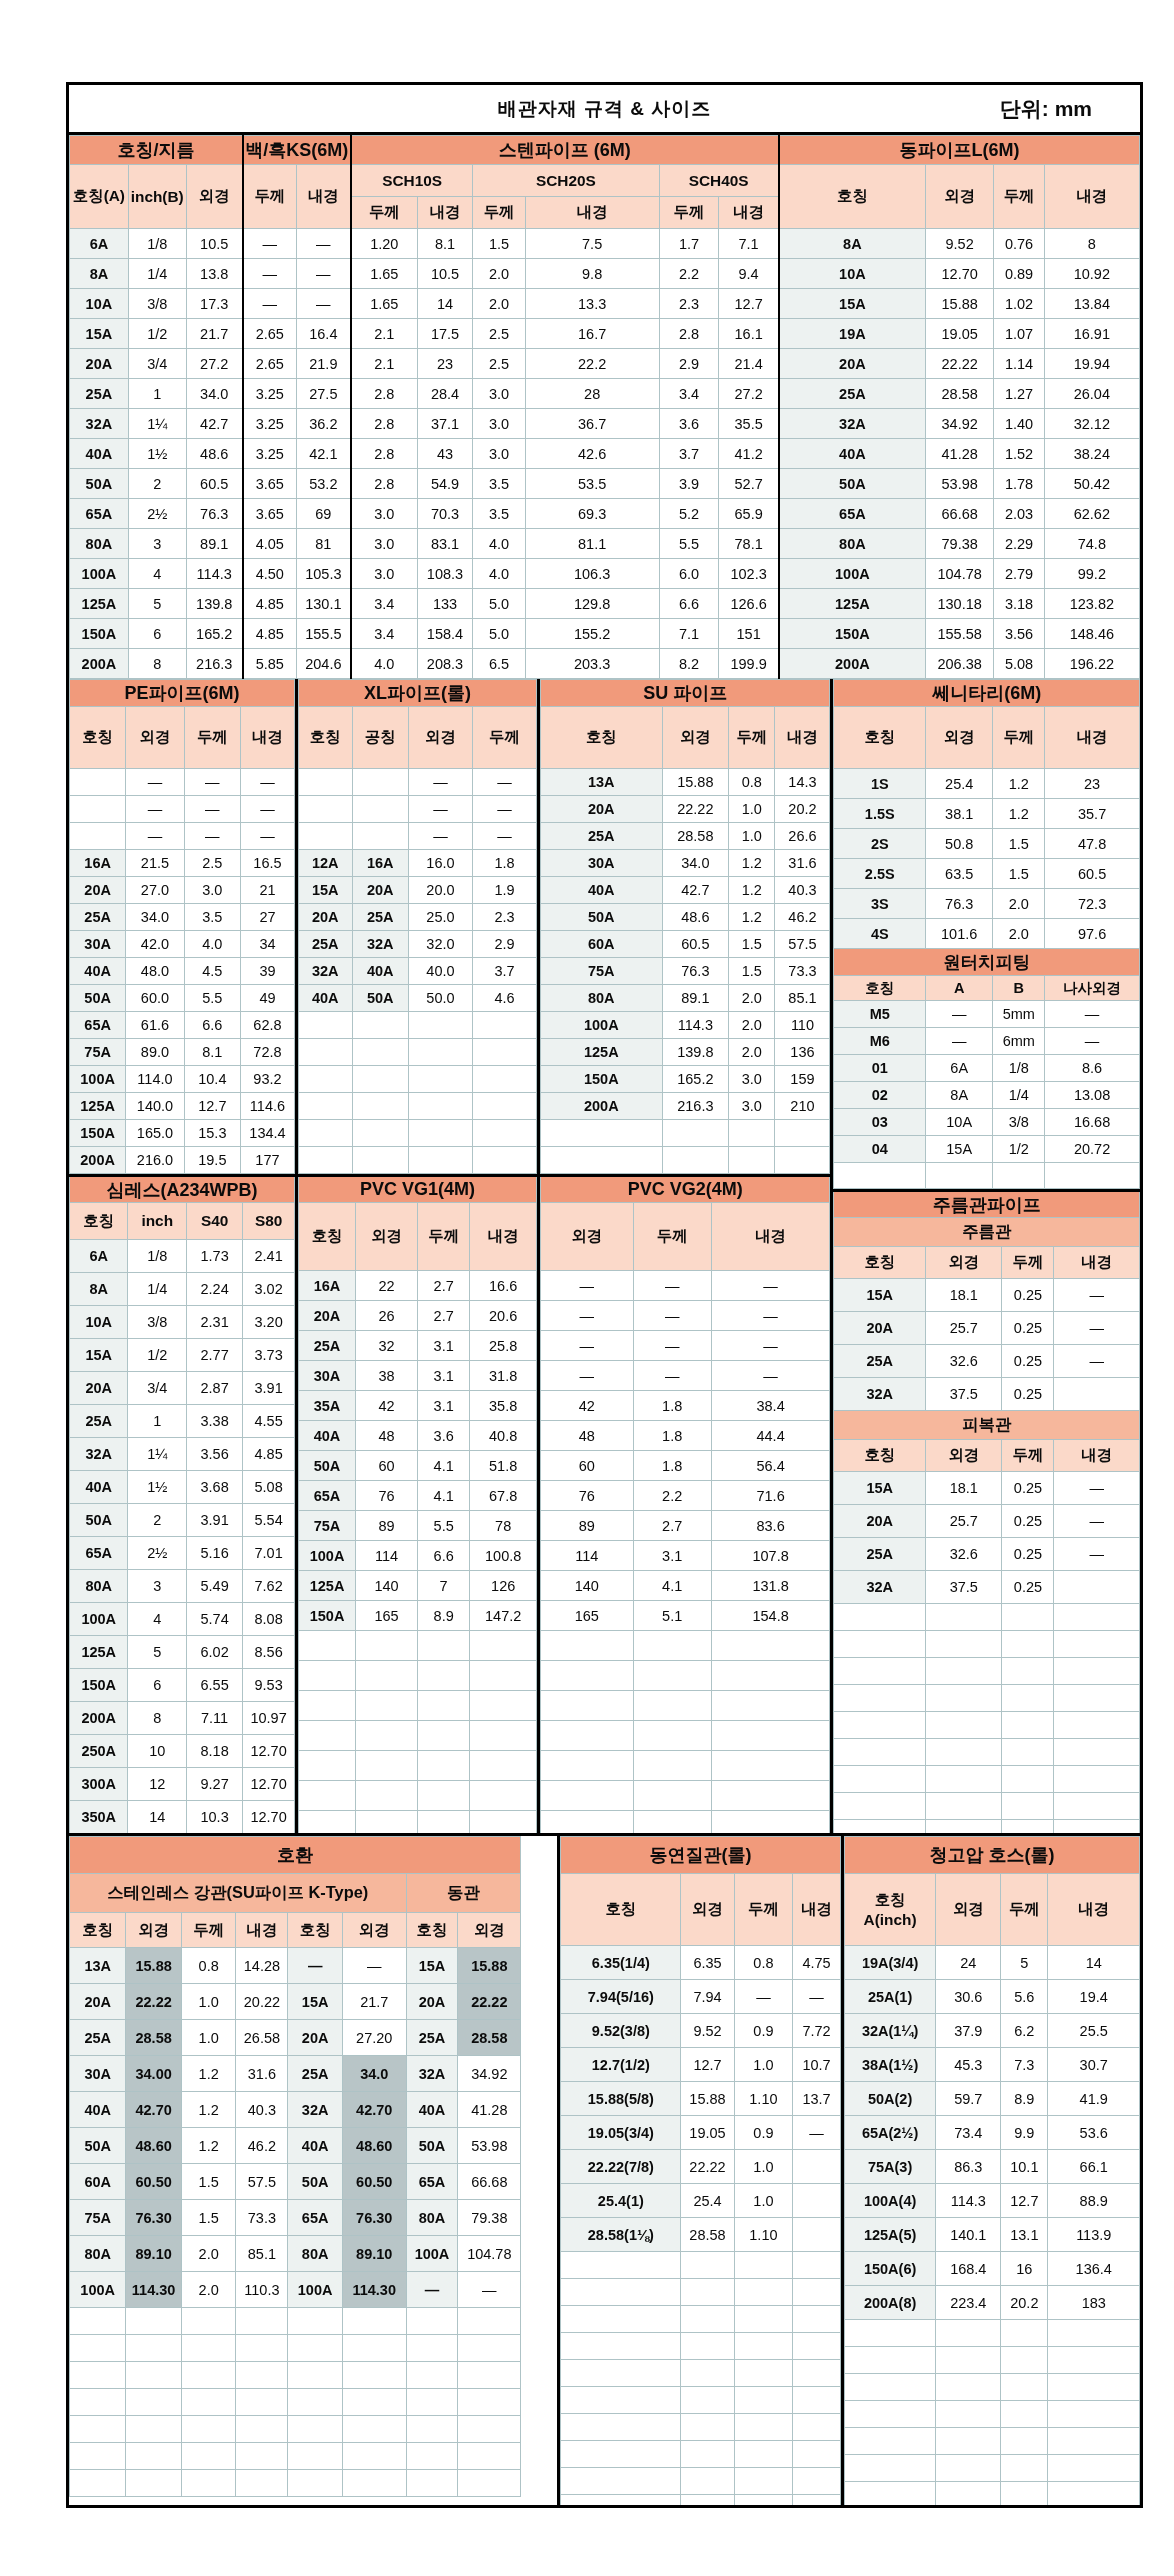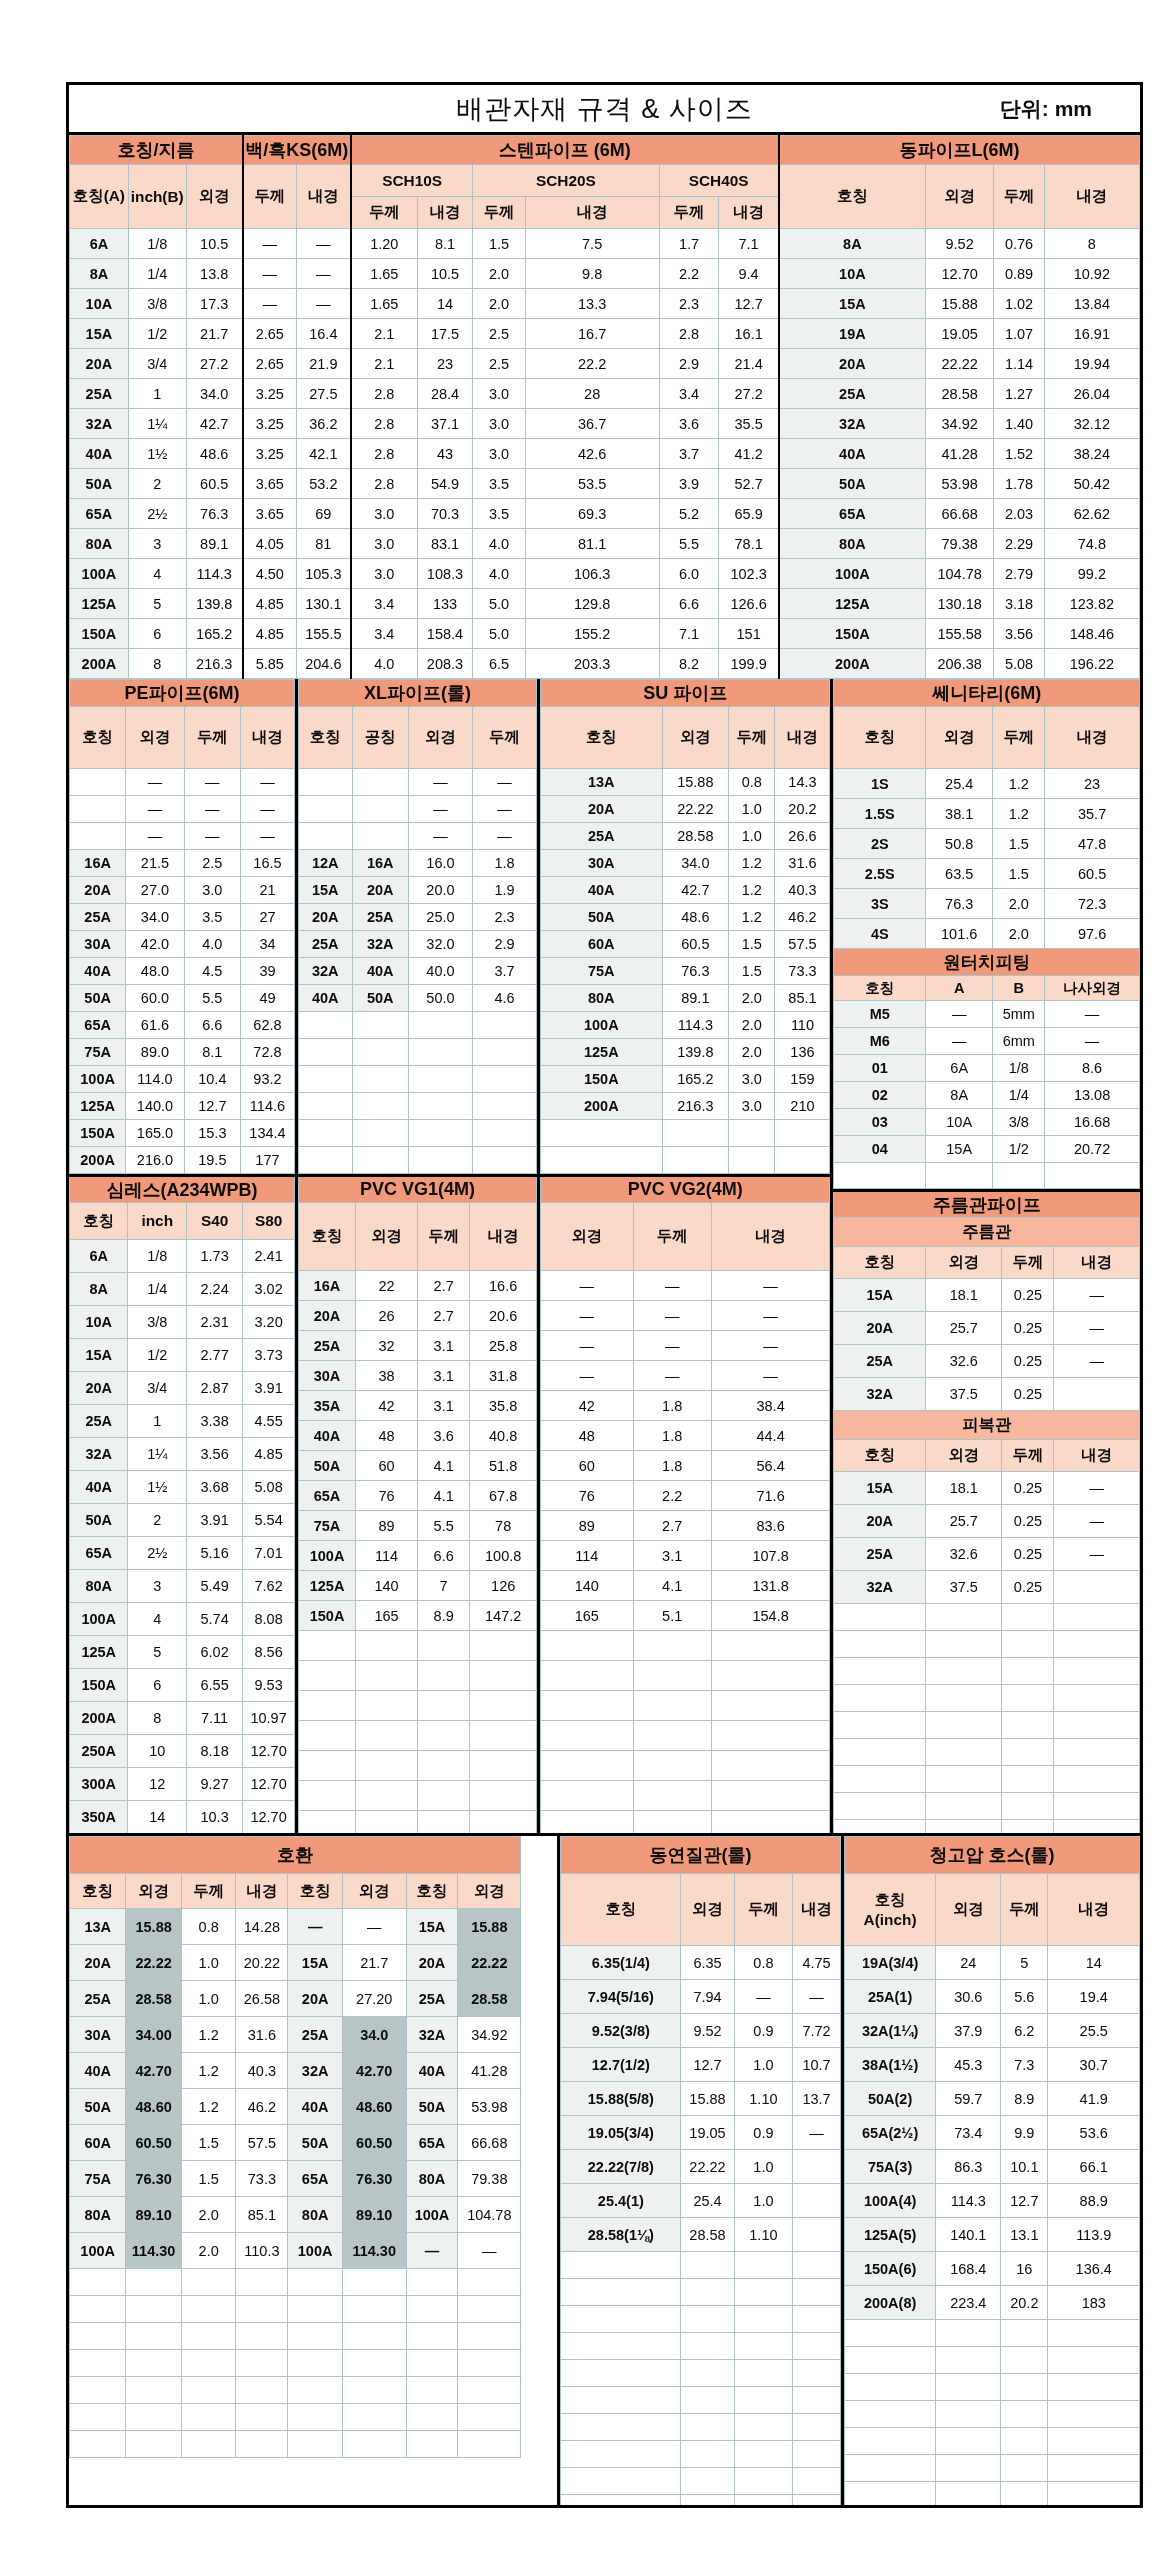--- a/index.html
+++ b/index.html
@@ -4,21 +4,21 @@
 <style>
   :root{
     --hdr:#F19A7B; --sub1:#F6B79C; --sub2:#FBD9C9; --blue:#DAEAF2;
     --lbl:#EDF2F1; --gray:#B8C5C7; --grid:#AEC3C6; --ink:#0B0B0B;
   }
   *{margin:0;padding:0;box-sizing:border-box;}
   body{background:#fff;font-family:"Liberation Sans","DejaVu Sans",sans-serif;color:var(--ink);}
   .page{position:relative;width:1175px;height:2576px;background:#fff;overflow:hidden;}
   .sheet{position:absolute;left:66px;top:82px;width:1077px;height:2426px;border:3.9px solid #000;display:flex;flex-direction:column;background:#fff;}
   .titlebar{position:relative;height:50px;flex:0 0 50px;border-bottom:3.9px solid #000;background:#fff;}
-  .titlebar .title{position:absolute;left:0;right:0;top:0;bottom:0;display:flex;align-items:center;justify-content:center;font-size:27px;font-weight:normal;letter-spacing:1px;}
+  .titlebar .title{position:absolute;left:0;right:0;top:0;bottom:0;display:flex;align-items:center;justify-content:center;font-size:19px;font-weight:bold;letter-spacing:1px;}
   .titlebar .unit{position:absolute;right:48px;top:0;bottom:0;display:flex;align-items:center;font-size:21px;font-weight:bold;}
   table{border-collapse:collapse;table-layout:fixed;width:100%;}
   th,td{border:1px solid var(--grid);text-align:center;vertical-align:middle;overflow:hidden;white-space:nowrap;padding:0 1px;}
   tr.hdr th{background:var(--hdr);font-size:18px;font-weight:bold;height:27px;}
   tr.subhdr th{background:var(--sub1);font-size:16.4px;font-weight:bold;height:29px;}
   tr.sub th{background:var(--sub2);font-size:15.4px;font-weight:bold;}
   th.blue{background:var(--blue) !important;}
   td{font-size:14.5px;background:#fff;}
   td.lbl{background:var(--lbl);font-weight:bold;}
   td.gray{background:var(--gray);font-weight:bold;}
@@ -1378,20 +1378,24 @@
               <col style="width:11.5%">
             <col style="width:12.1%">
               <col style="width:14.1%">
               <col style="width:11.5%">
               <col style="width:13.9%">
           </colgroup>
           <thead>
             <tr class="hdr">
                 <th colspan="8">호환</th>
               </tr>
+            <tr class="subhdr g1">
+              <th colspan="6">스테인레스 강관(SU파이프 K-Type)</th>
+              <th colspan="2">동관</th>
+            </tr>
             <tr class="sub">
               <th>호칭</th>
               <th>외경</th>
               <th>두께</th>
               <th>내경</th>
               <th>호칭</th>
               <th>외경</th>
               <th>호칭</th>
               <th>외경</th>
             </tr>

